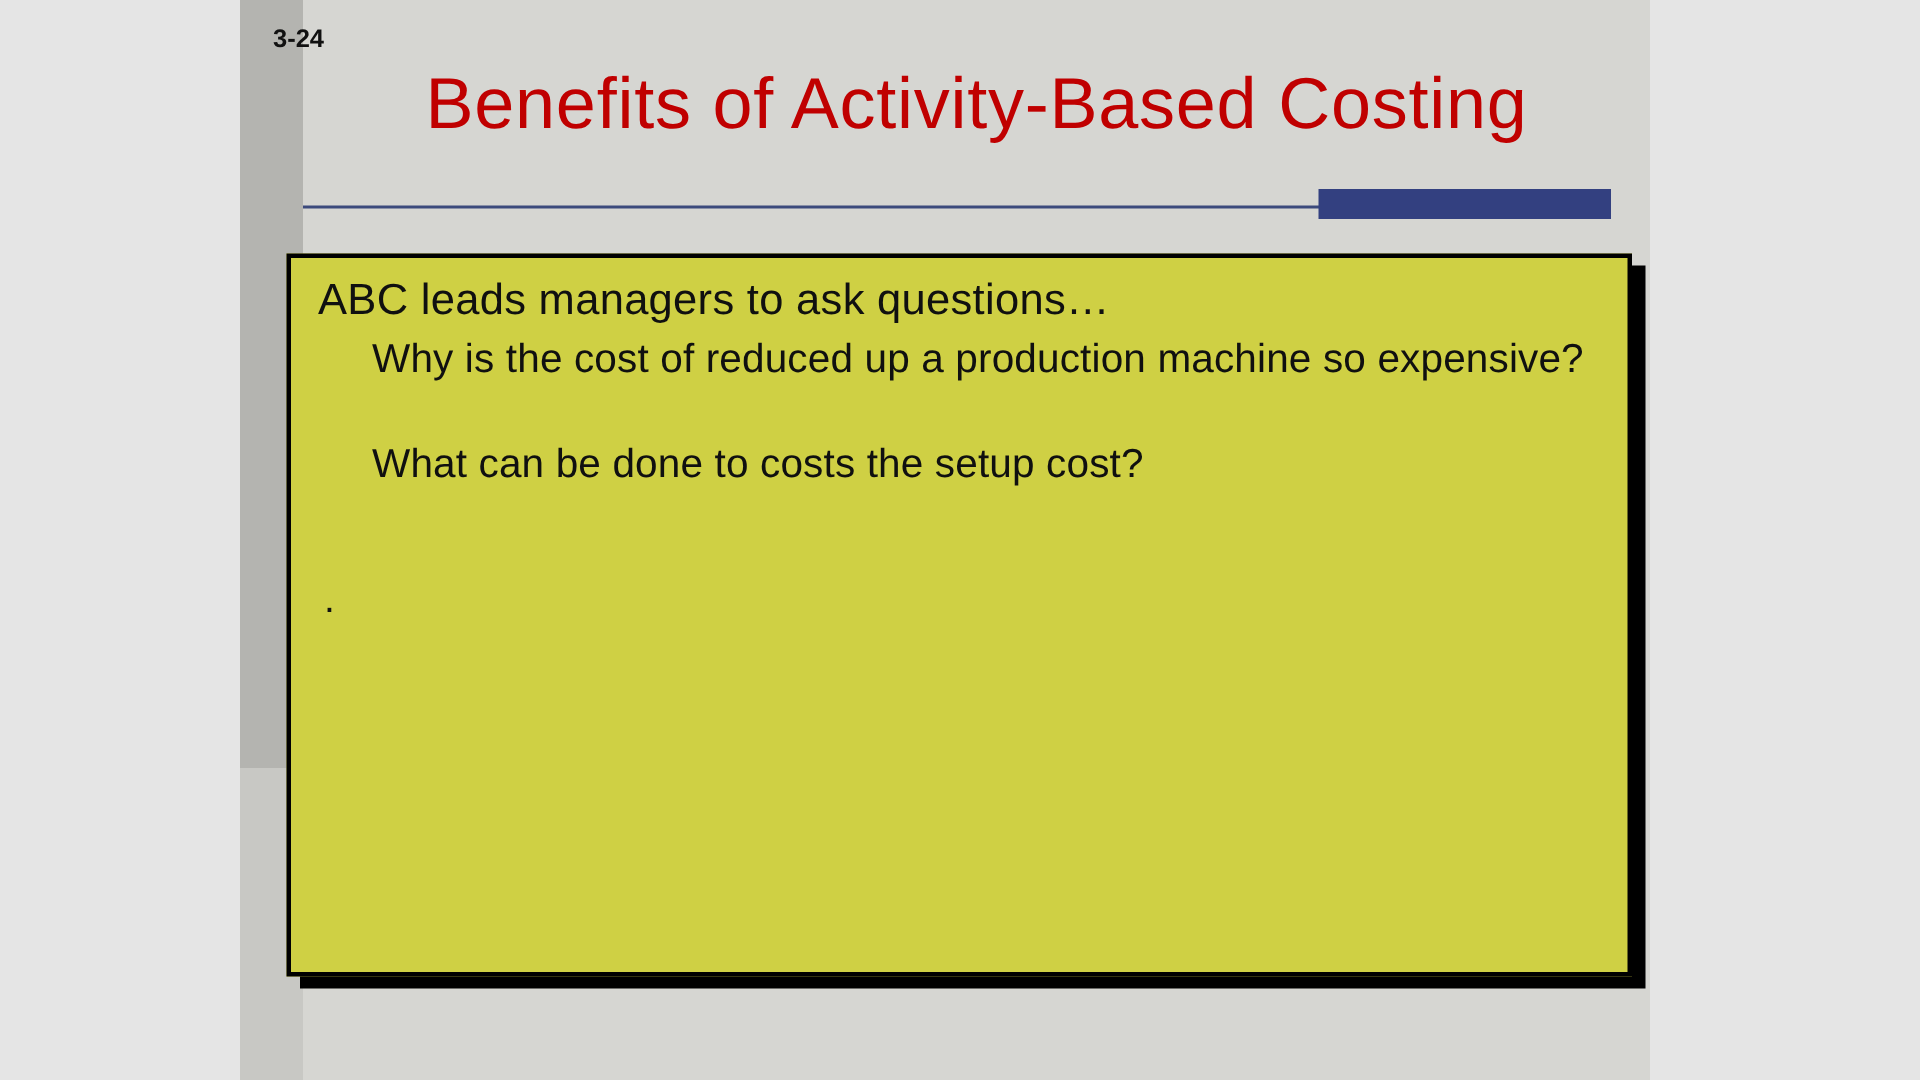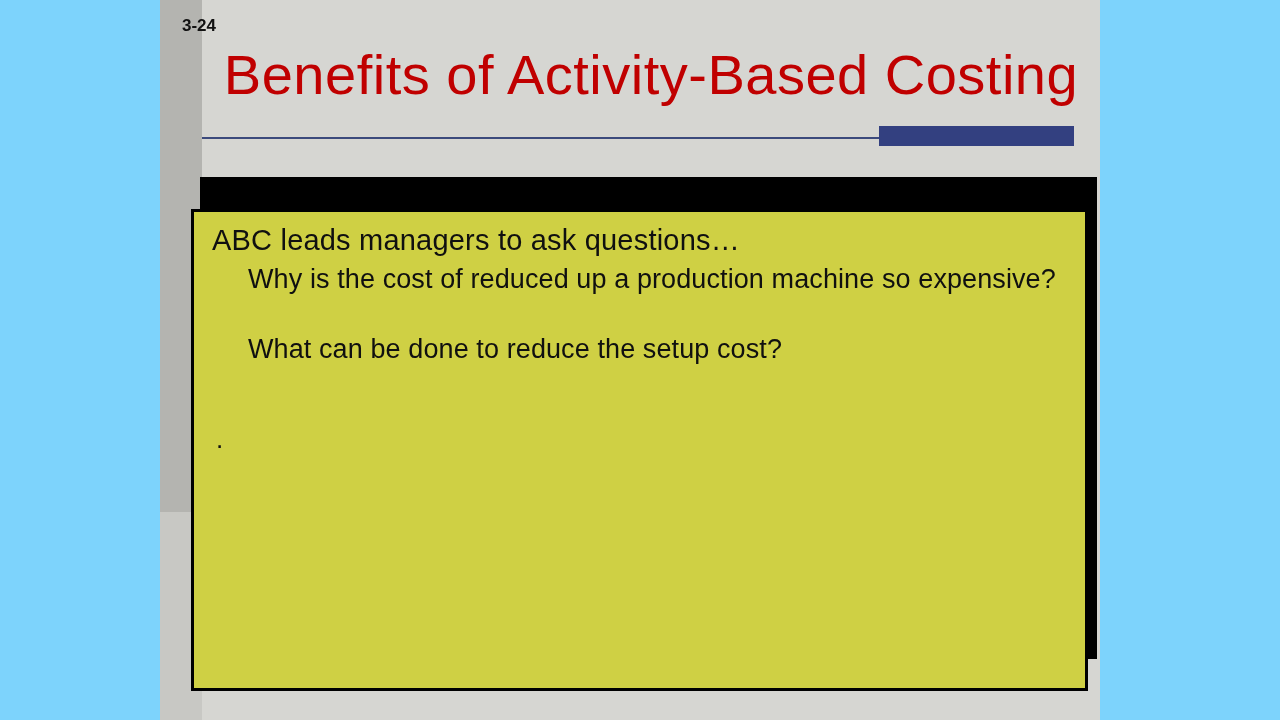--- a/index.html
+++ b/index.html
@@ -13,21 +13,21 @@
     overflow: hidden;
     font-family: "Liberation Sans", sans-serif;
   }
 
   .slide-stage {
     position: absolute;
     left: 0;
     top: 0;
     width: 1280px;
     height: 720px;
-    background: #7dd3fc;
+    background: #e5e5e5;
   }
 
   
   .spine {
     position: absolute;
     left: 160px;
     top: 0;
     width: 42px;
     height: 720px;
     background: #b4b4b0;
@@ -62,21 +62,21 @@
     color: #111111;
     letter-spacing: 0px;
   }
 
   .slide-title {
     position: absolute;
     left: 202px;
     top: 44px;
     width: 898px;
     text-align: center;
-    font-size: 56px;
+    font-size: 48px;
     color: #c00000;
     font-weight: normal;
     letter-spacing: 0.5px;
     line-height: 1.1;
   }
 
   .title-rule {
     position: absolute;
     left: 202px;
     top: 137px;
@@ -105,21 +105,20 @@
   }
   .content-box {
     position: absolute;
     left: 191px;
     top: 169px;
     width: 897px;
     height: 482px;
     background: #cfd044;
     border: 3px solid #000000;
     box-sizing: border-box;
-    margin-top: 40px;
   }
 
   .content-inner {
     position: absolute;
     left: 0;
     top: 0;
     width: 100%;
     height: 100%;
     padding: 12px 18px 0 10px;
     box-sizing: border-box;
@@ -175,21 +174,21 @@
 
   <div class="content-box">
     <div class="content-inner">
 
       <p class="lead-line">ABC leads managers to ask questions…</p>
 
       <p class="q-para">Why is the cost of reduced up a production machine so expensive?</p>
 
       <div class="q-gap"></div>
 
-      <p class="q-para">What can be done to reduce the setup cost?</p>
+      <p class="q-para">What can be done to costs the setup cost?</p>
 
       <div class="q-gap"></div>
 
 
       <div class="trailing-dot">.</div>
 
     </div>
   </div>
 
 </div>

